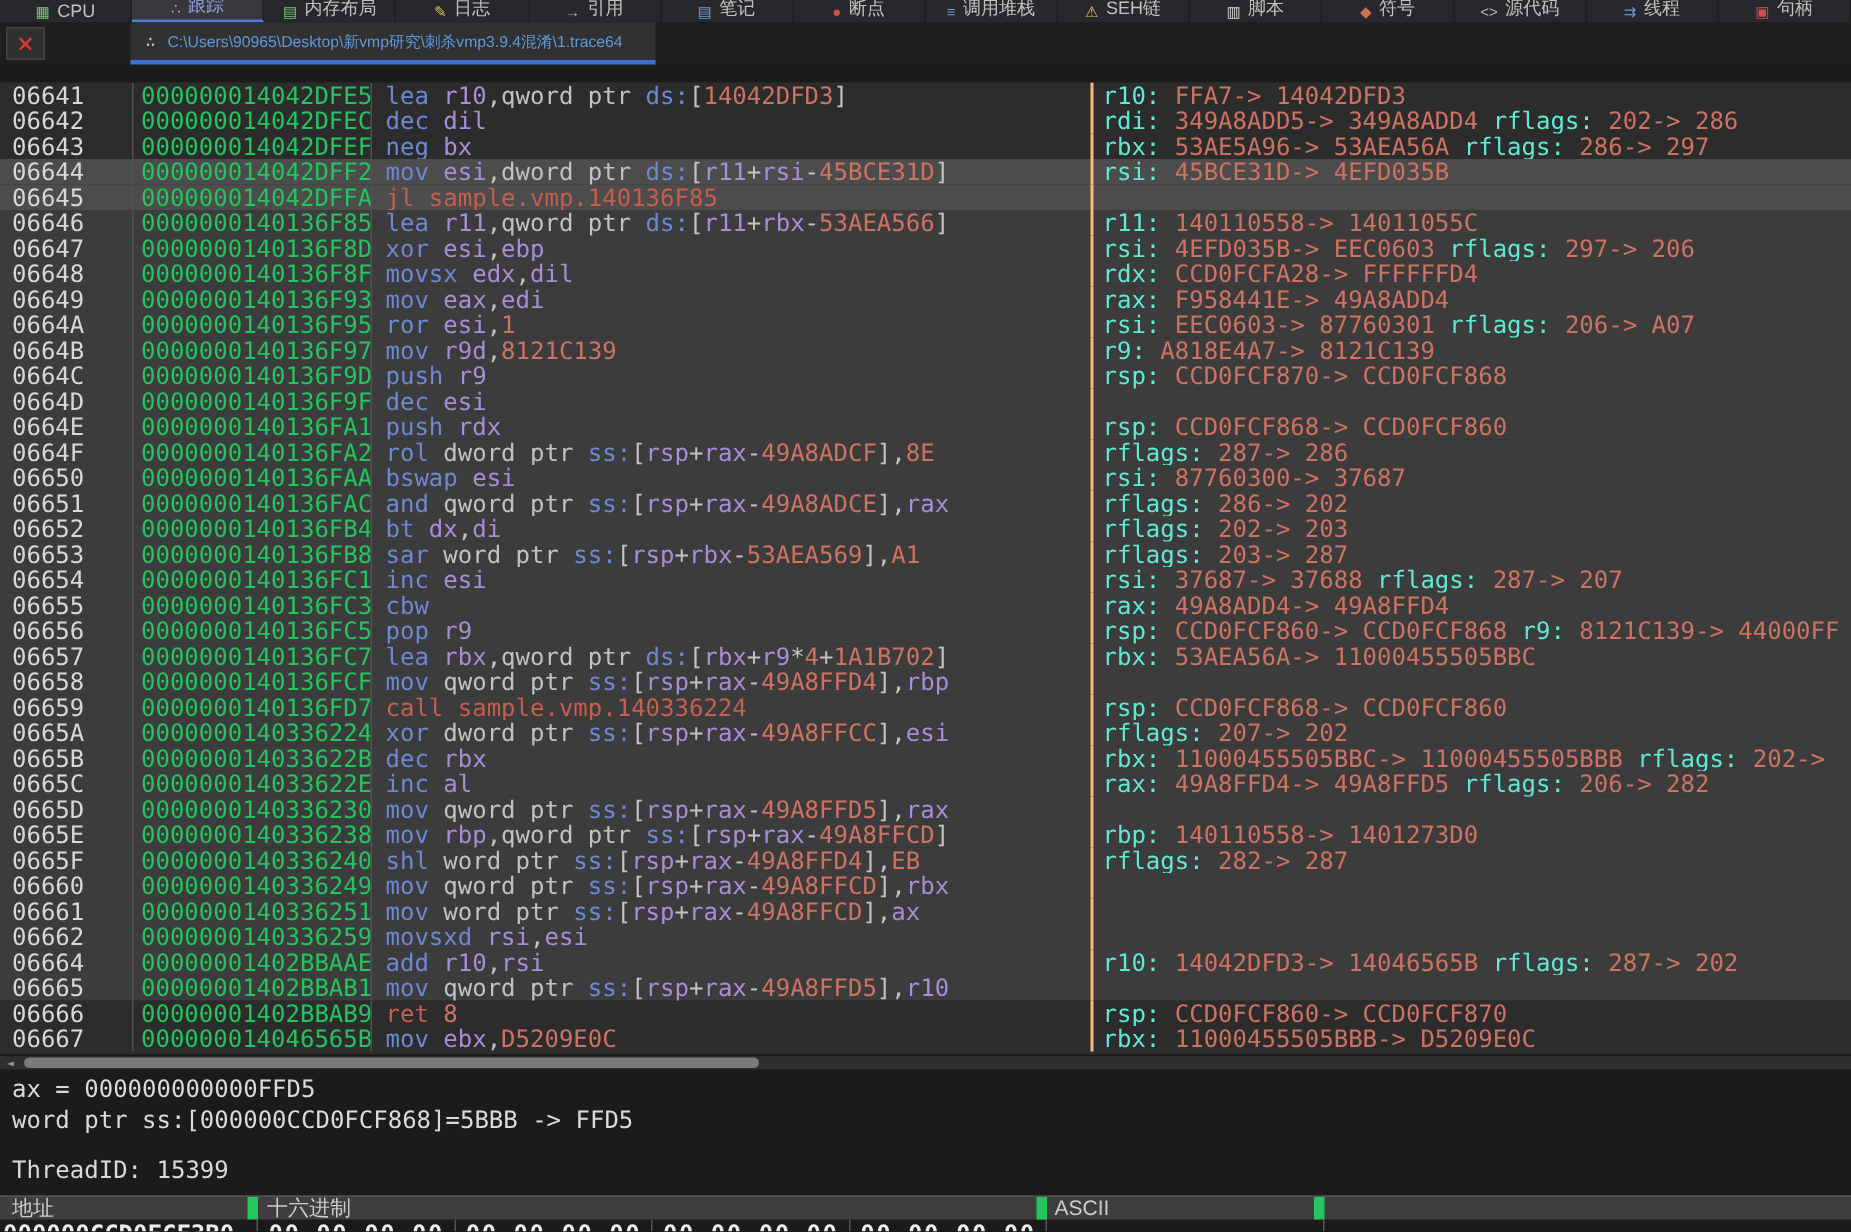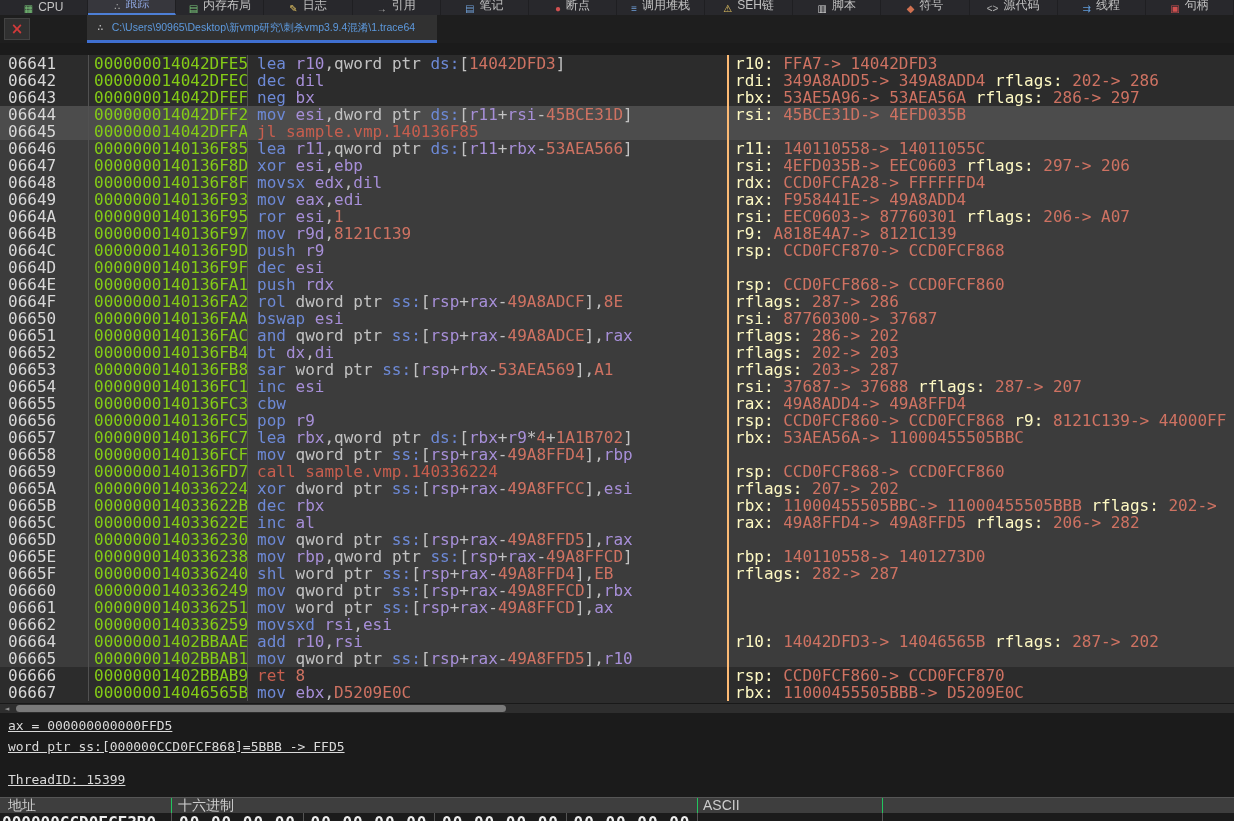--- a/index.html
+++ b/index.html
@@ -26,42 +26,42 @@
   #filetab .path{font:10.5px "Liberation Sans","DejaVu Sans",sans-serif;color:#5d99dd;white-space:nowrap;}
 
   
   #trace{position:absolute;top:55px;left:0;width:1234px;height:660px;background:#2c2c2c;
          font-size:16px;line-height:17px;overflow:hidden;}
   .trow{display:flex;height:17px;white-space:pre;}
   .bg-dark{background:#2c2c2c}
   .bg-mid{background:#3c3c3c}
   .bg-sel{background:#4c4c4c}
   .c-idx{flex:none;width:80px;padding-left:8px;border-right:1px solid #515151;color:#d8d8d8;overflow:hidden;}
-  .c-addr{flex:none;width:153px;padding-left:5px;border-right:1px solid #515151;color:#84cc16;overflow:hidden;}
+  .c-addr{flex:none;width:153px;padding-left:5px;border-right:1px solid #515151;color:#22c55e;overflow:hidden;}
   .c-dis{flex:none;width:470px;padding-left:9px;border-right:2px solid #fdba74;overflow:hidden;}
   .c-reg{flex:1;padding-left:6px;overflow:hidden;}
   .tb{color:#6d89d6}.tr{color:#a78fd8}.tg{color:#c2c2c2}.to{color:#ce7262}.tj{color:#c75e4e}
-  .rn{color:#fef9c3}.rv{color:#ce7262}
+  .rn{color:#5eead4}.rv{color:#ce7262}
 
   
   #hscroll{position:absolute;top:703px;left:0;width:1234px;height:10px;background:#2e2e2e;
            border-top:1px solid #191919;box-sizing:border-box;}
   #hsarrow{position:absolute;left:2px;top:0;width:10px;height:9px;color:#8f8f8f;
            font-size:8px;line-height:9px;text-align:center;}
   #hsthumb{position:absolute;left:16px;top:1px;width:490px;height:7px;background:#7a7a7a;border-radius:4px;}
 
   
   #bottom{position:absolute;top:713px;left:0;width:1234px;height:108px;background:#1b1b1b;color:#dadada;}
-  .infoline{position:absolute;left:8px;font-size:13px;line-height:17px;white-space:pre;text-decoration:underline;}
+  .infoline{position:absolute;left:8px;font-size:16px;line-height:17px;white-space:pre;}
   #il1{top:4px}#il2{top:25px}#ilth{top:58px}
 
   #dumphead{position:absolute;top:84px;left:0;width:1234px;height:16px;background:#3e3e3e;
             border-top:1px solid #565656;box-sizing:border-box;display:flex;
             font:14px "Liberation Sans","DejaVu Sans",sans-serif;color:#cccccc;line-height:15px;}
-  .dh{box-sizing:border-box;border-right:1px solid #22c55e;overflow:hidden;}
+  .dh{box-sizing:border-box;border-right:7px solid #22c55e;overflow:hidden;}
   .dh1{width:172px;padding-left:8px;}
   .dh2{width:526px;padding-left:6px;}
   .dh3{width:185px;padding-left:5px;}
 
   #dumprow{position:absolute;top:100px;left:0;width:1234px;height:21px;display:flex;
            font-weight:bold;font-size:16px;line-height:19px;color:#ececec;white-space:pre;}
   .dr-addr{box-sizing:border-box;width:172px;padding-left:2px;border-right:1px solid #565656;overflow:hidden;}
   .dr-hex{width:526px;display:flex;}
   .hexgroup{flex:1;box-sizing:border-box;border-right:1px solid #565656;padding-left:7px;letter-spacing:1px;overflow:hidden;}
   .dr-ascii{box-sizing:border-box;width:185px;border-right:1px solid #565656;}

